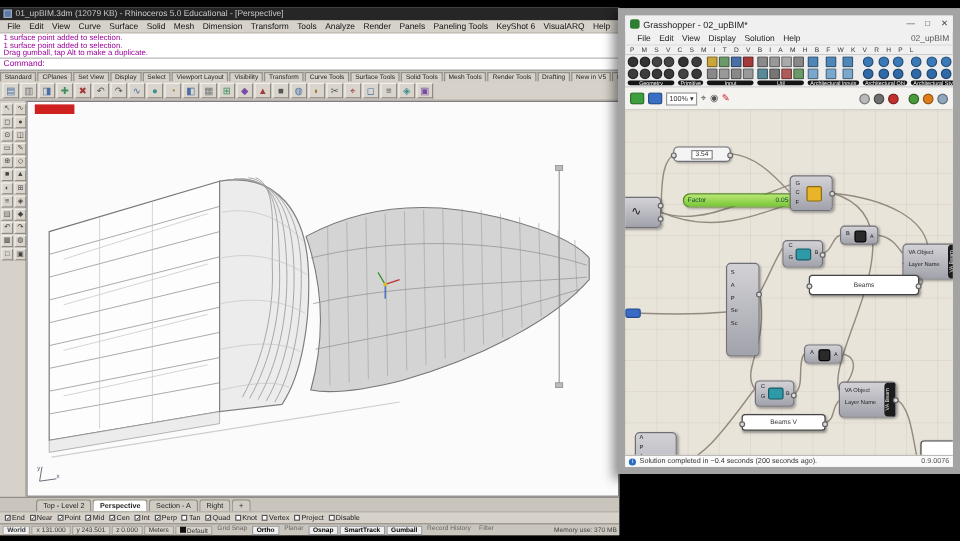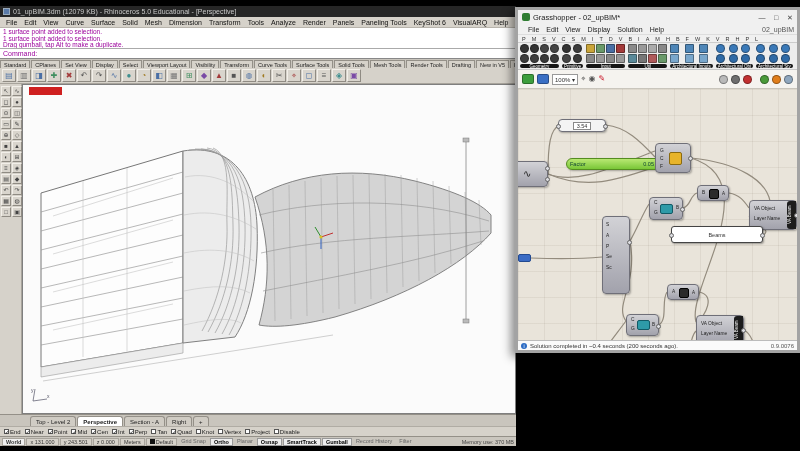--- a/index.html
+++ b/index.html
@@ -31,21 +31,21 @@
   .cb{width:5px;height:5px;border:1px solid #555;background:#fff;font-size:5px;line-height:4px;color:#111}
   .cb.on::after{content:"✓"}
   .r-status{height:10px;background:#cac6be;border-top:1px solid #949088;display:flex;align-items:center;font-size:5.5px;color:#333;gap:1px;padding:0 2px;overflow:hidden;white-space:nowrap}
   .r-status .seg{border:1px solid #a8a49c;background:#d6d2ca;padding:0 3px;height:8px;line-height:7px}
   .r-status .seg.cpl{background:#efefef;font-weight:bold}
   .r-status .tog{padding:0 3px;height:8px;line-height:7px;color:#666}
   .r-status .tog.active{background:#eee;border:1px solid #999;color:#000;font-weight:bold}
   .r-status .mem{margin-left:auto;color:#444}
   .lay{width:5px;height:5px;background:#111;display:inline-block;margin-right:1px}
   
-  #gh{position:absolute;left:515px;top:7px;width:285px;height:346px;background:#f0f0f0;box-shadow:-4px 4px 9px rgba(0,0,0,.45);border:3px solid #a3a3a3;display:flex;flex-direction:column}
+  #gh{position:absolute;left:515px;top:7px;width:285px;height:388px;background:#f0f0f0;box-shadow:-4px 4px 9px rgba(0,0,0,.45);border:6px solid #a3a3a3;display:flex;flex-direction:column}
   .g-title{height:14px;background:#f0f0f0;display:flex;align-items:center;font-size:7.5px;color:#222;padding-left:4px;gap:3px}
   .g-appicon{width:8px;height:8px;background:#2f7d32;border-radius:2px;flex:none}
   .g-ctrl{margin-left:auto;display:flex}
   .g-ctrl span{width:14px;text-align:center;font-size:7px;color:#444;line-height:13px}
   .g-menu{height:11px;display:flex;align-items:center;font-size:7px;color:#222;padding-left:4px;gap:1px;border-bottom:1px solid #ddd}
   .g-menu span{padding:0 3px}
   .g-doc{margin-left:auto;padding-right:5px;color:#555}
   .g-letters{height:8px;display:flex;align-items:flex-end;padding-left:3px;font-size:5.5px;color:#333;gap:4px;border-bottom:1px solid #ccc}
   .g-letters span{padding:0 1px}
   .g-ribbon{height:27px;background:#ededed;border-bottom:1px solid #c8c8c8;display:flex;gap:3px;padding:1px 2px;overflow:hidden}

